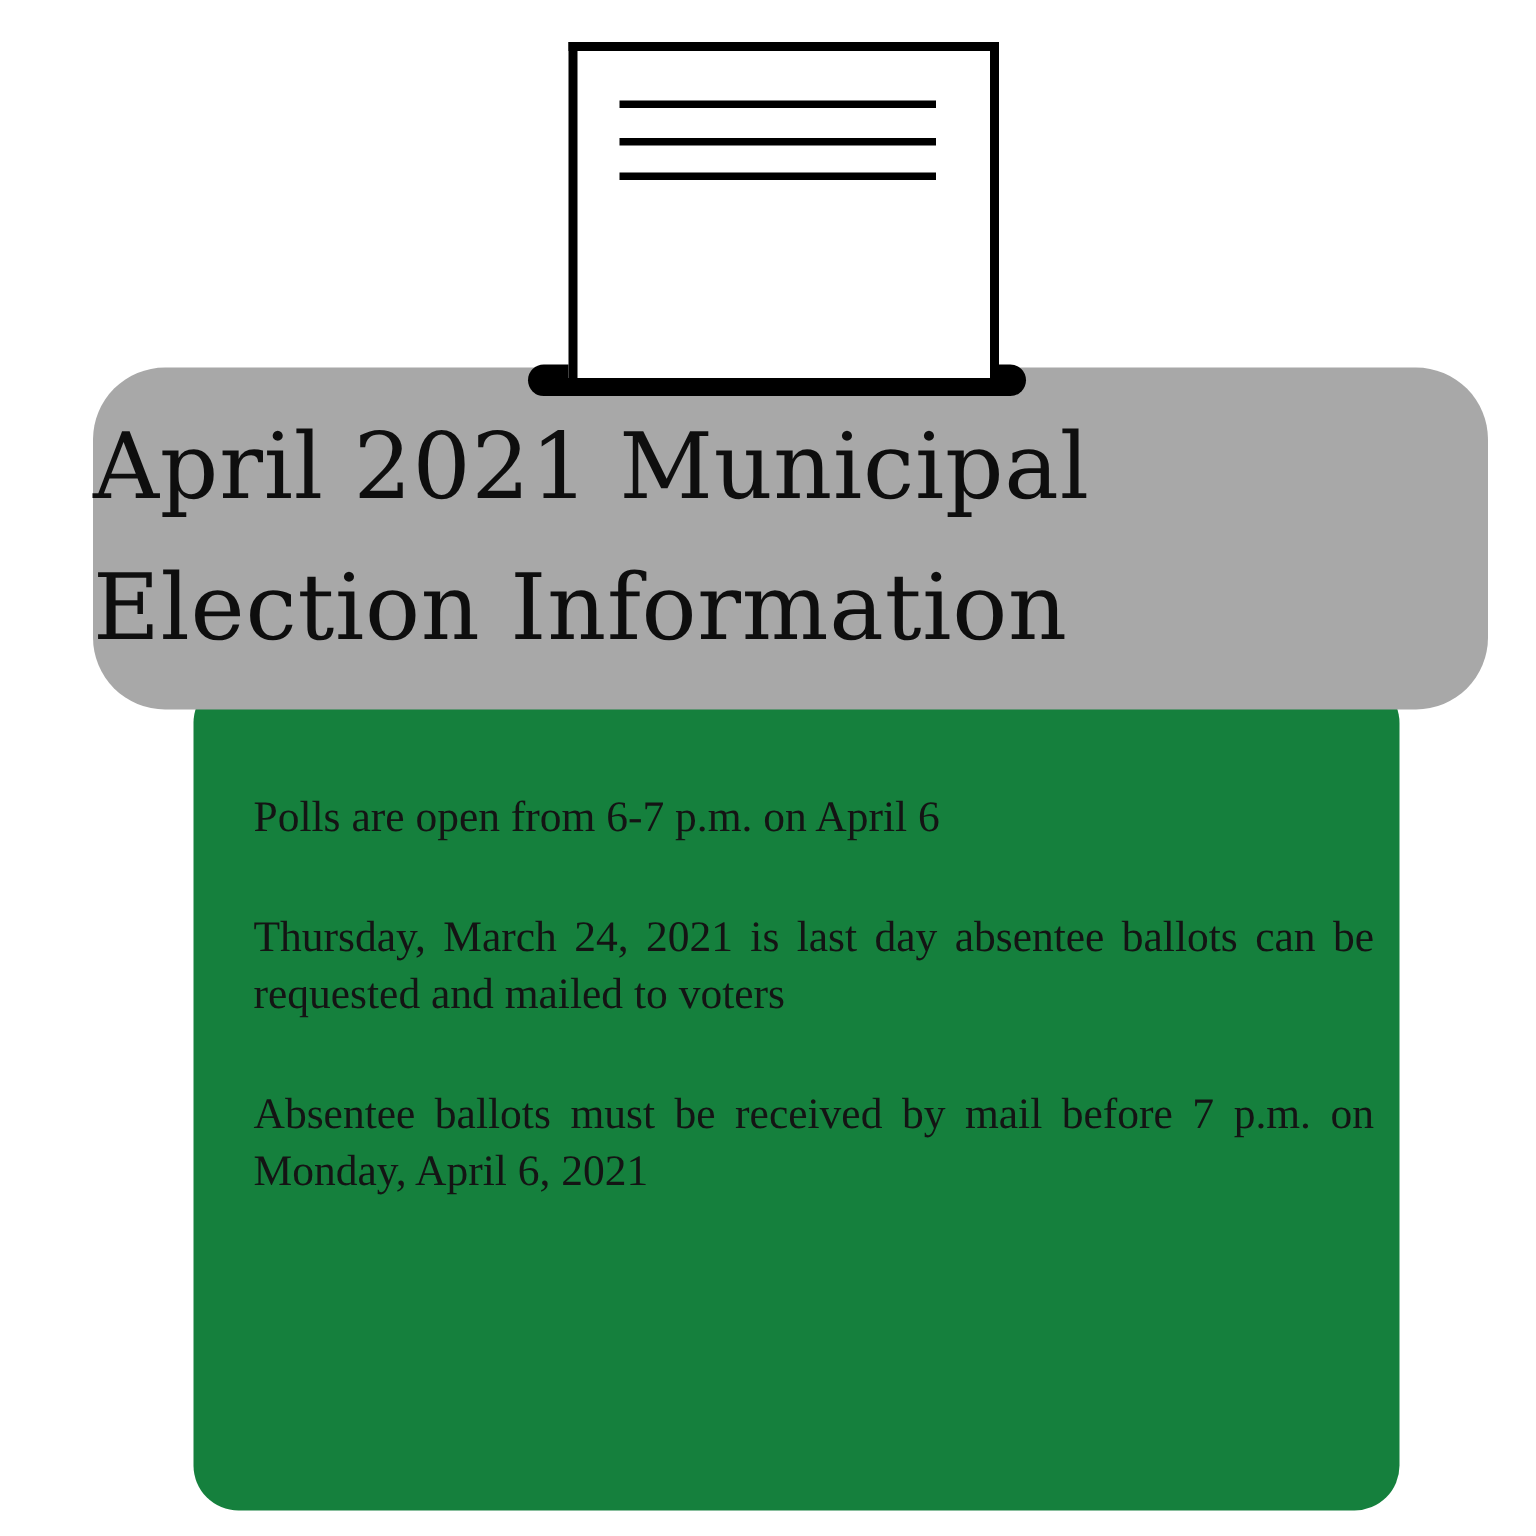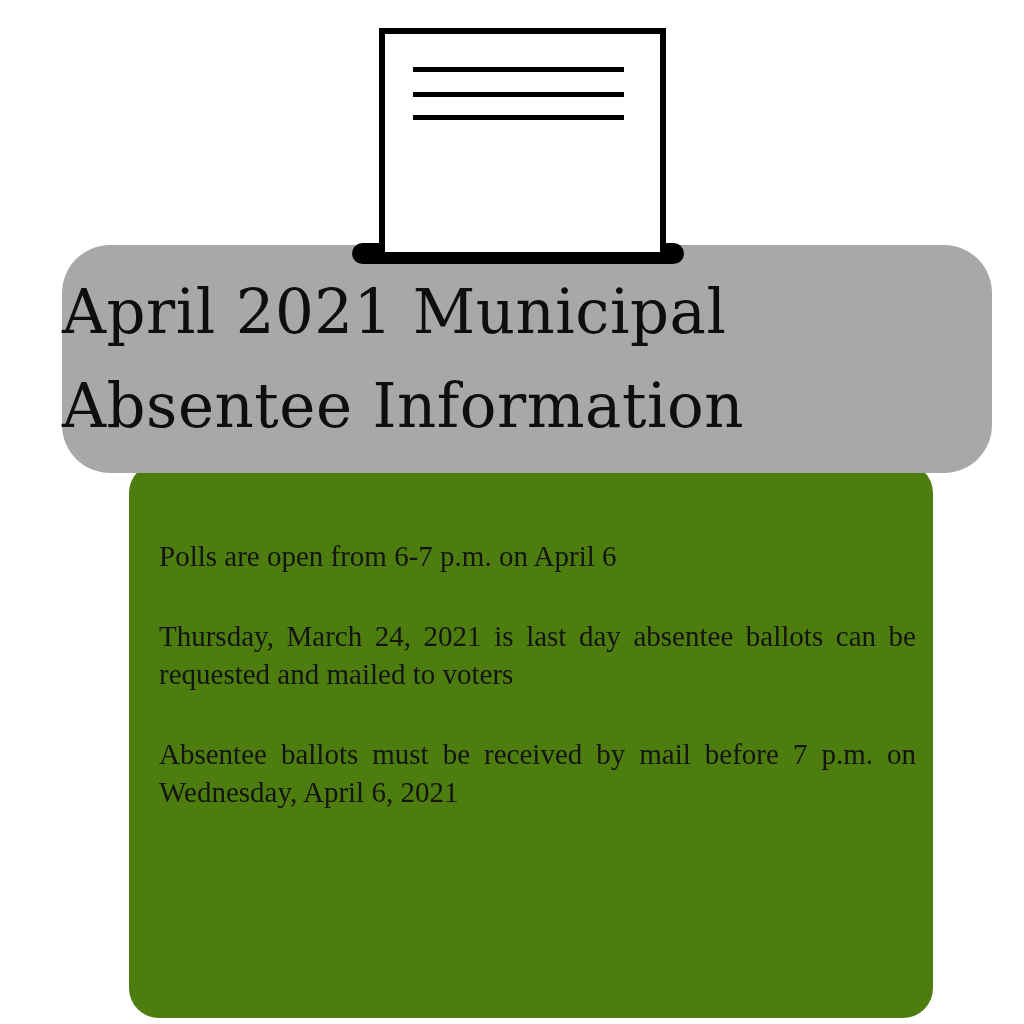--- a/index.html
+++ b/index.html
@@ -72,28 +72,28 @@
     line-height: 94px;
     color: #0e0e0e;
     letter-spacing: 0.5px;
     white-space: nowrap;
   }
 
   
   .body-panel {
     position: absolute;
     left: 129px;
-    top: 463px;
+    top: 452px;
     width: 804px;
     height: 555px;
-    background: #4d7c0f;
+    background: #15803d;
     border-radius: 30px;
     z-index: 1;
     box-sizing: border-box;
-    padding: 74px 17px 0 30px;
+    padding: 74px 17px 0 40px;
   }
   .body-panel p {
     margin: 0 0 42px 0;
     font-family: "Liberation Serif", serif;
     font-size: 29px;
     line-height: 38px;
     color: #141414;
     text-align: justify;
   }
 </style>
@@ -106,22 +106,22 @@
     <div class="ballot-slot"></div>
     <div class="ballot-paper">
       <div class="ballot-line l1"></div>
       <div class="ballot-line l2"></div>
       <div class="ballot-line l3"></div>
     </div>
   </div>
 
   <div class="title-panel">
     <div class="title-line">April 2021 Municipal</div>
-    <div class="title-line">Absentee Information</div>
+    <div class="title-line">Election Information</div>
   </div>
 
   <div class="body-panel">
     <p>Polls are open from 6-7 p.m. on April 6</p>
     <p>Thursday, March 24, 2021 is last day absentee ballots can be requested and mailed to voters</p>
-    <p>Absentee ballots must be received by mail before 7 p.m. on Wednesday, April 6, 2021</p>
+    <p>Absentee ballots must be received by mail before 7 p.m. on Monday, April 6, 2021</p>
   </div>
 
 </div>
 
 </body></html>

